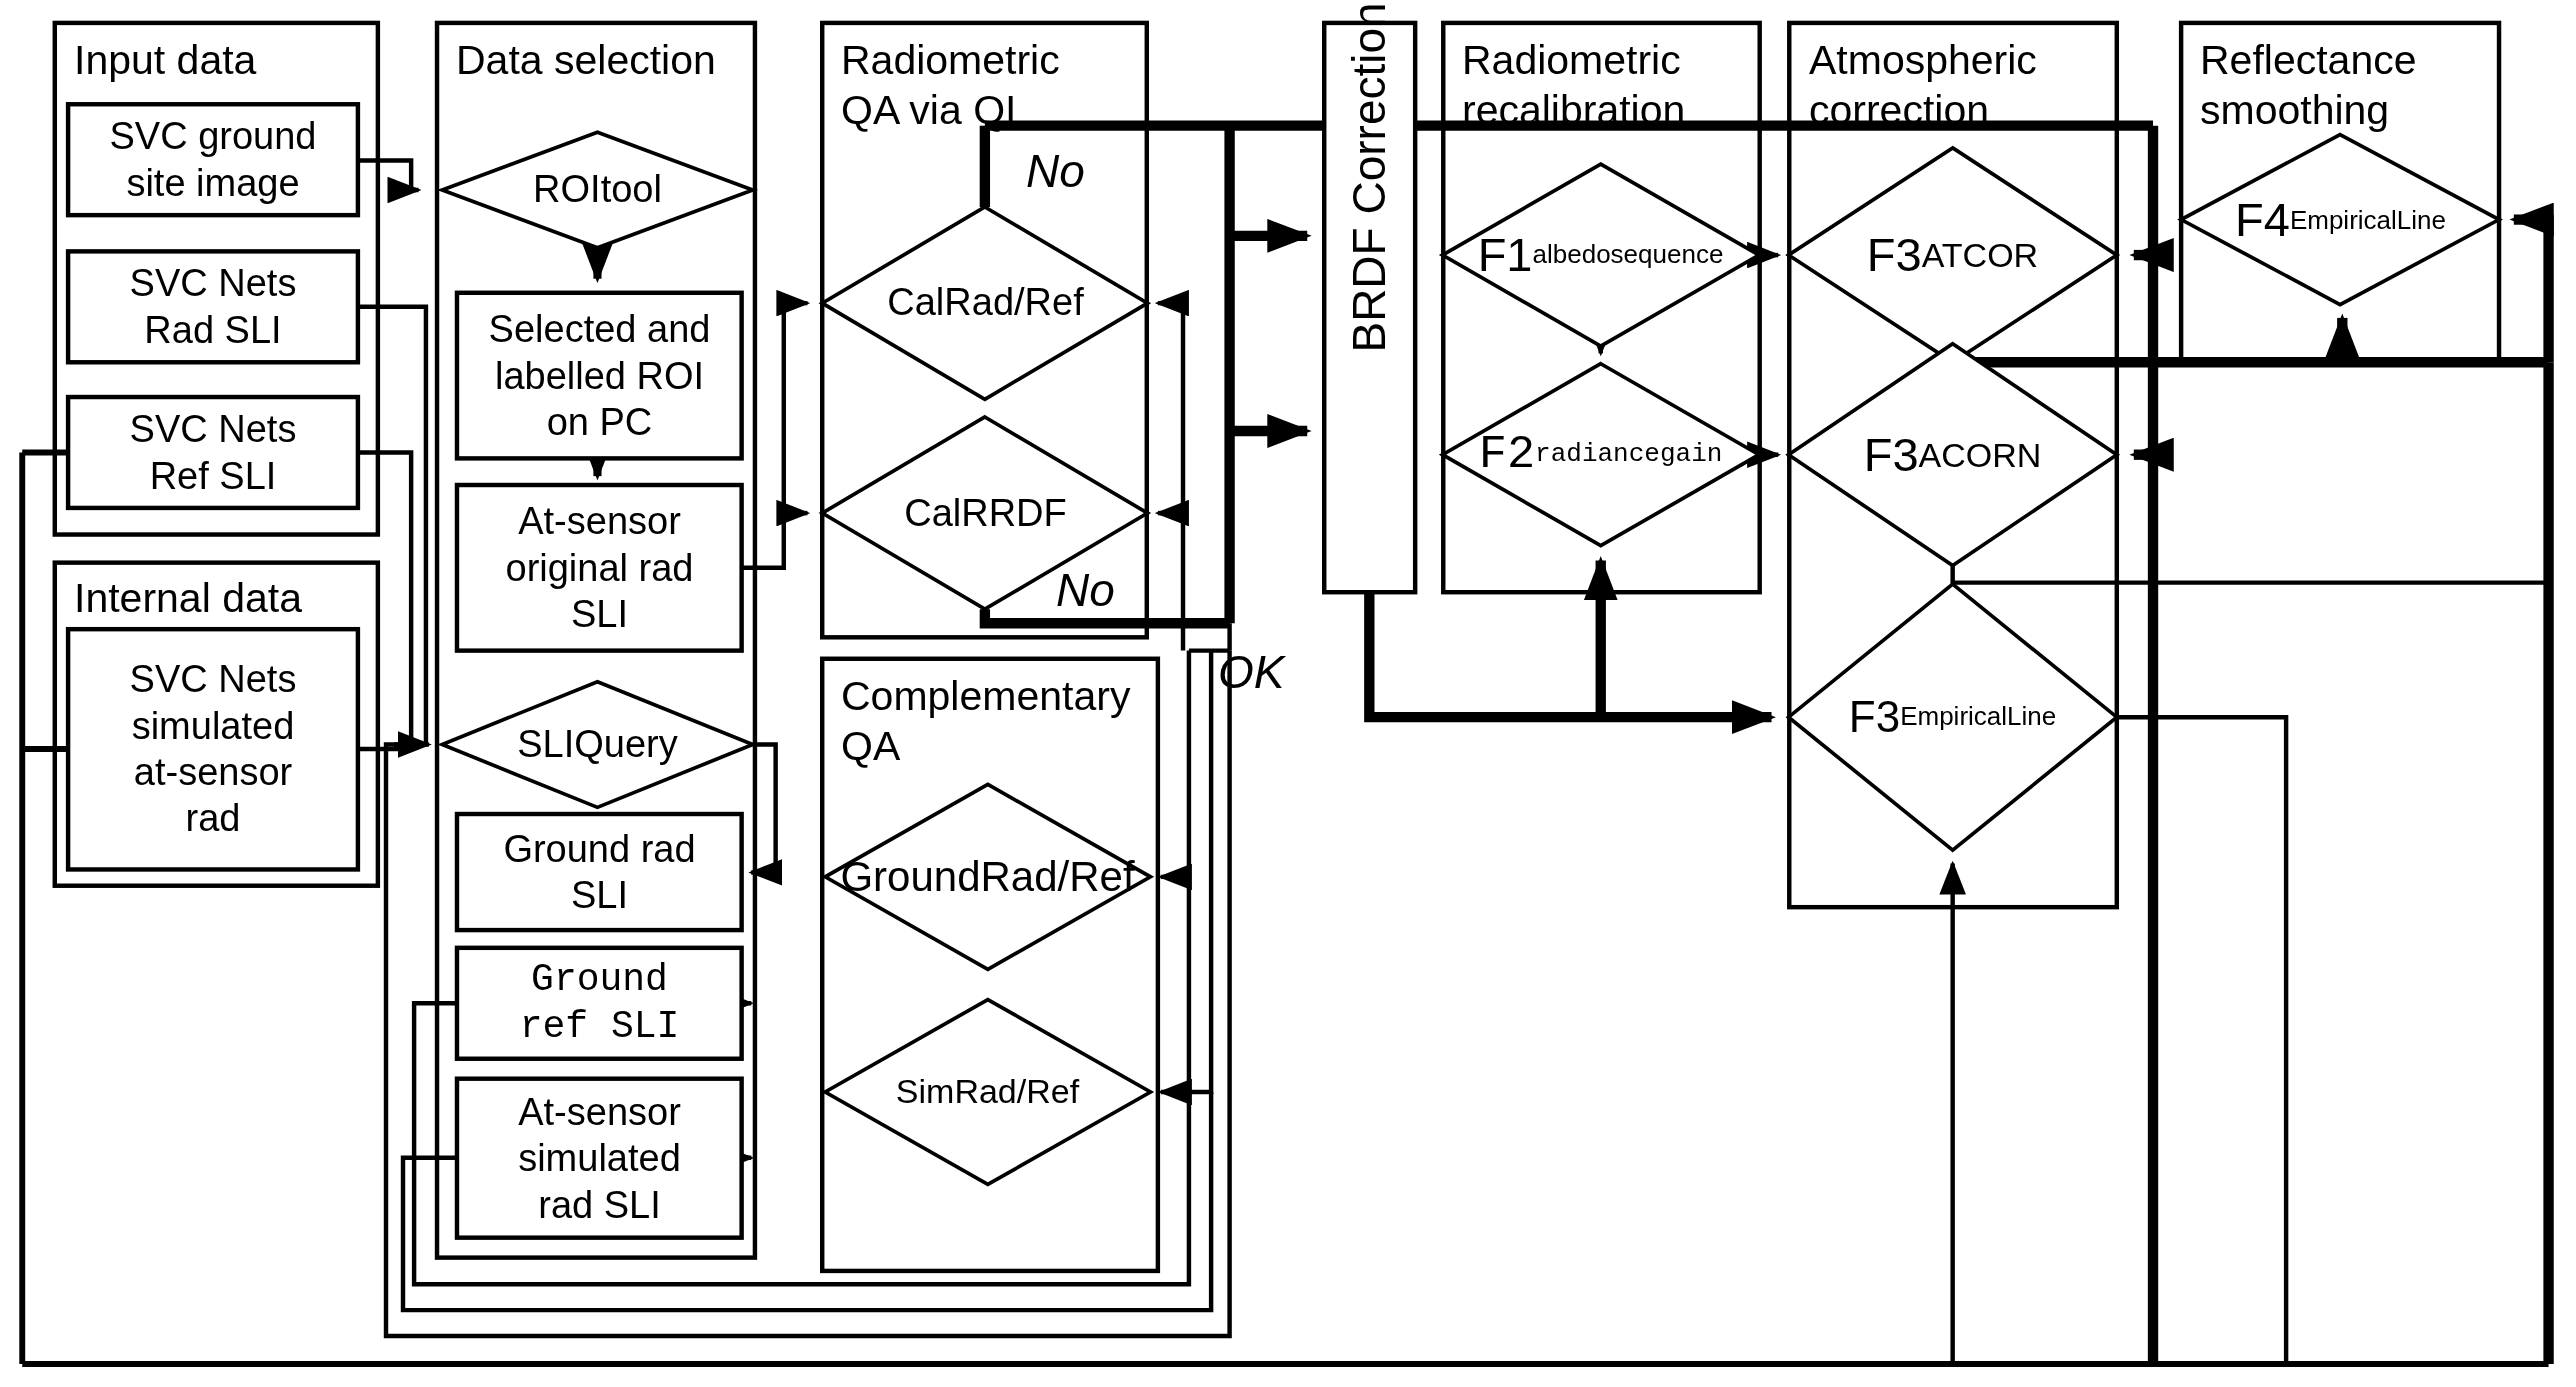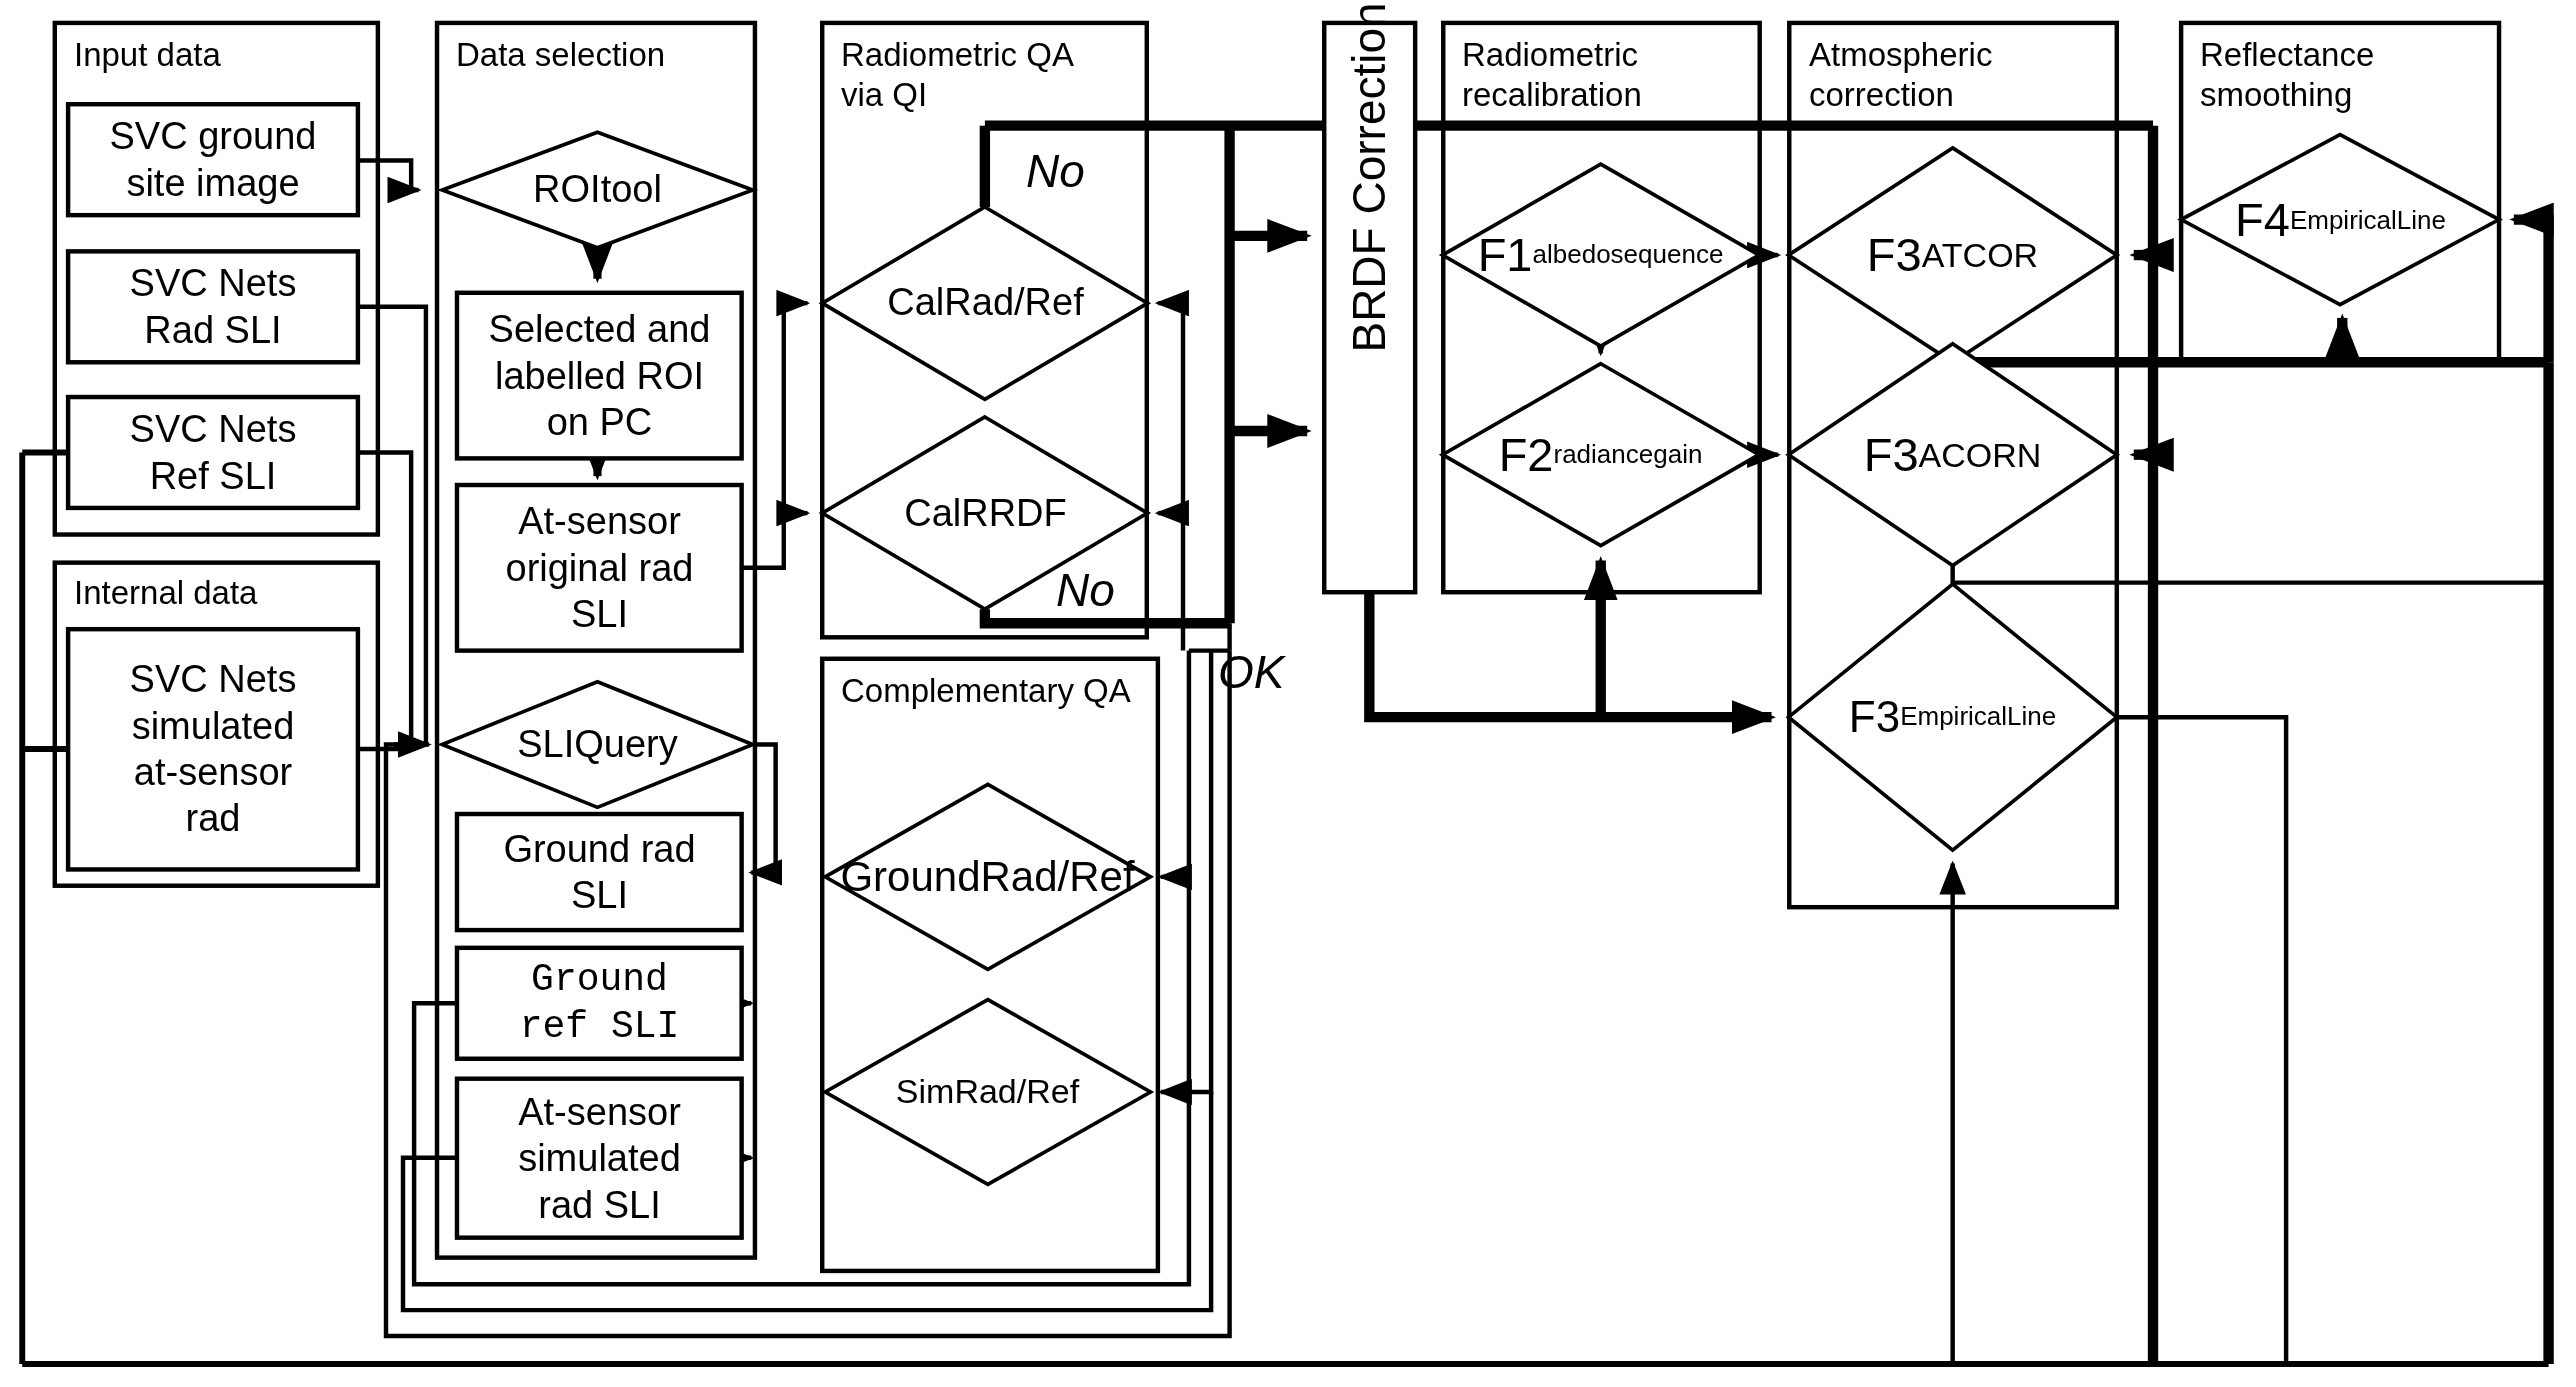--- a/index.html
+++ b/index.html
@@ -1,20 +1,20 @@
 <!DOCTYPE html>
 <html style="font-size:12px"><head>
 <meta charset="utf-8">
 <style>
   html,body{margin:0;padding:0;background:#ffffff;}
   #stage{position:relative;width:2576px;height:1387px;background:#ffffff;
          font-family:"Liberation Sans", sans-serif;color:#000;overflow:hidden;}
   #wires{position:absolute;left:0;top:0;width:2576px;height:1387px;}
   .txt{position:absolute;color:#000;}
-  .title{font-size:33px;line-height:1.22;}
+  .title{font-size:41px;line-height:1.22;}
   .boxtxt{display:flex;align-items:center;justify-content:center;text-align:center;
           font-size:38px;line-height:1.22;}
   .boxtxt>div{width:100%;}
   .dia{display:flex;flex-direction:row;align-items:center;justify-content:center;
        text-align:center;font-size:38px;line-height:1.1;}
   .fcode{font-size:47px;line-height:1.15;}
   .fsub{font-size:26px;line-height:1.15;}
   .fsub2{font-size:34px;line-height:1.2;}
   .lbl{font-style:italic;font-size:46px;}
   .vert{display:flex;align-items:center;justify-content:center;}
@@ -209,21 +209,21 @@
   <div class="txt dia" style="left:906px;top:1018px;width:163px;height:148px;font-size:34px;">
     <div>Sim</div>
       <div>Rad/</div>
       <div>Ref</div>
   </div>
   <div class="txt dia" style="left:1519px;top:181px;width:163px;height:148px;">
     <div class="fcode">F1</div>
     <div class="fsub">albedo</div>
       <div class="fsub">sequence</div>
   </div>
-  <div class="txt dia" style="left:1519px;top:381px;width:163px;height:148px;">
+  <div class="txt dia" style="left:1519px;top:381px;width:163px;height:148px;font-family:Liberation Mono, monospace;">
     <div class="fcode">F2</div>
     <div class="fsub">radiance</div>
       <div class="fsub">gain</div>
   </div>
   <div class="txt dia" style="left:1871px;top:196px;width:163px;height:118px;">
     <div class="fcode">F3</div>
     <div class="fsub2">ATCOR</div>
   </div>
   <div class="txt dia" style="left:1871px;top:396px;width:163px;height:118px;">
     <div class="fcode">F3</div>

